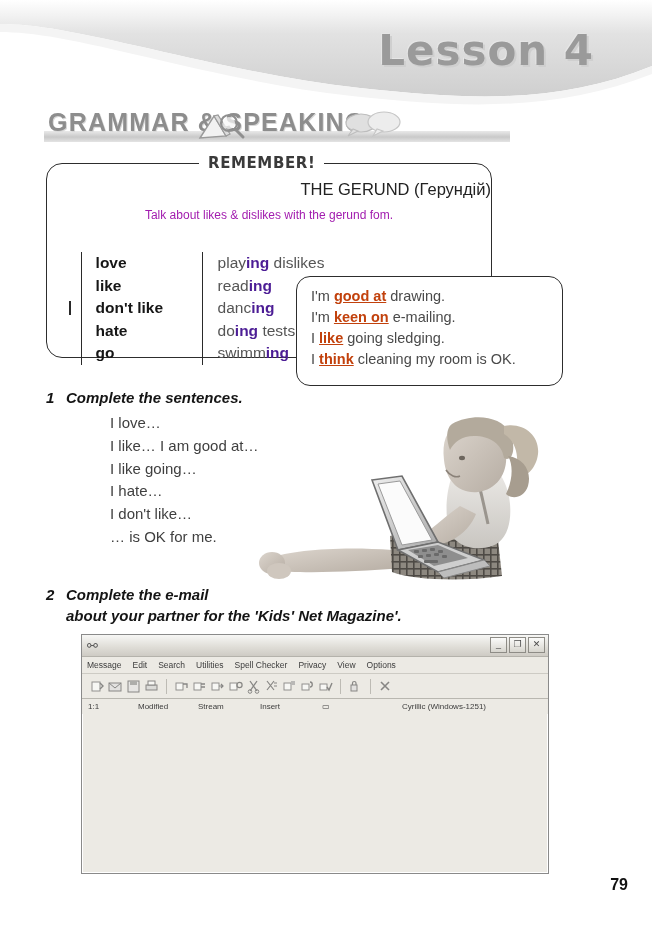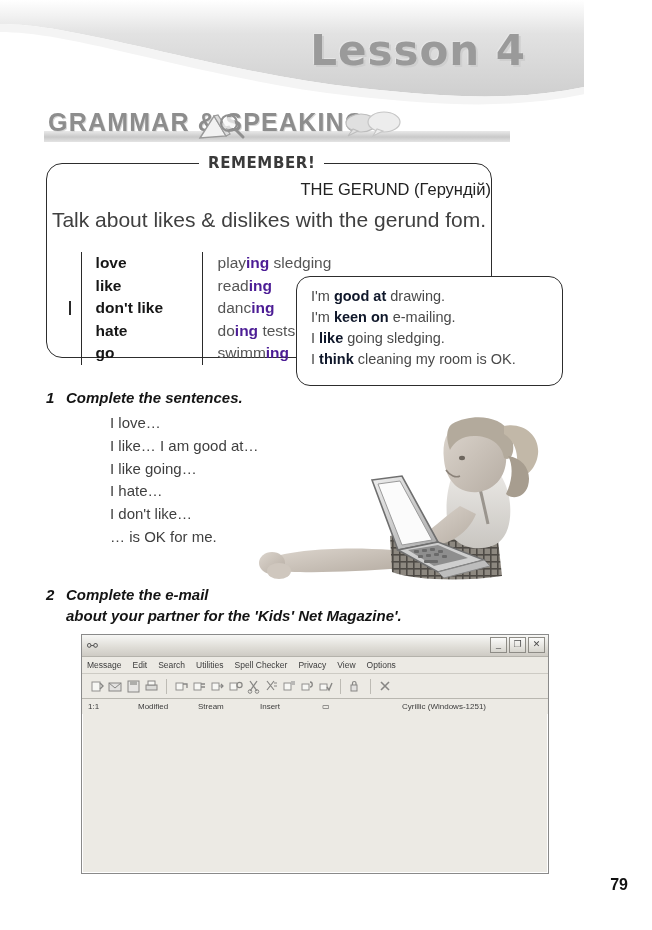--- a/index.html
+++ b/index.html
@@ -4,21 +4,21 @@
 <style>
   html,body{margin:0;padding:0;}
   body{
     width:652px;height:930px;background:#fff;
     font-family:"Liberation Sans",sans-serif;
     color:#1a1a1a;position:relative;overflow:hidden;
   }
   .page{position:absolute;inset:0;}
 
   
-  .banner{position:absolute;left:0;top:0;width:584px;height:110px;overflow:hidden;}
+  .banner{position:absolute;left:0;top:0;width:652px;height:110px;overflow:hidden;}
   .banner svg{display:block;}
   .lesson-title{
     position:absolute;right:58px;top:26px;
     font-family:"DejaVu Sans",sans-serif;
     font-weight:bold;font-size:42px;letter-spacing:1px;
     color:#9a9a9a;
     text-shadow:2px 2px 0 #cfcfcf, -1px -1px 0 #e6e6e6;
   }
 
   
@@ -47,21 +47,21 @@
     position:absolute;left:152px;top:-10px;background:#fff;padding:0 9px;
     font-family:"DejaVu Sans",sans-serif;
     font-size:15px;font-weight:bold;letter-spacing:.6px;color:#3a3a3a;
   }
   .gerund-title{
     position:absolute;left:0;right:0;top:16px;text-align:right;
     font-size:16.5px;color:#222;
   }
   .gerund-sub{
     position:absolute;left:0;right:0;top:44px;text-align:center;
-    font-size:21px;color:#404040;
+    font-size:12px;color:#a21caf;
   }
 
   .verb-table{position:absolute;left:22px;top:88px;display:flex;align-items:center;}
   .tall-bar{width:1.6px;background:#2a2a2a;margin-right:10px;align-self:center;height:14px;}
   .col-verbs{
     border-left:1.6px solid #2a2a2a;
     padding-left:14px;width:106px;
   }
   .col-gerunds{
     border-left:1.6px solid #2a2a2a;
@@ -73,21 +73,21 @@
 
   
   .example-box{
     position:absolute;left:296px;top:276px;width:265px;height:108px;
     border:1.6px solid #2d2d2d;border-radius:14px;background:#fff;z-index:4;
   }
   .example-box .line{
     font-size:14.5px;color:#4a4a4a;line-height:21px;padding-left:14px;
   }
   .example-box .line:first-child{padding-top:9px;}
-  .example-box b{color:#0f172a;}
+  .example-box b{color:#c2410c;text-decoration:underline;}
 
   
   .ex{position:absolute;font-style:italic;font-weight:bold;font-size:15px;color:#141414;}
   .ex-num{position:absolute;font-style:italic;font-weight:bold;font-size:15px;color:#141414;}
 
   .ex1-num{left:46px;top:389px;}
   .ex1-title{left:66px;top:389px;}
   .ex1-lines{position:absolute;left:110px;top:412px;}
   .ex1-lines div{font-size:15px;line-height:22.8px;color:#3f3f3f;}
 
@@ -213,21 +213,21 @@
     <div class="verb-table">
       <div class="tall-bar"></div>
       <div class="col-verbs">
         <div>love</div>
         <div>like</div>
         <div>don't like</div>
         <div>hate</div>
         <div>go</div>
       </div>
       <div class="col-gerunds">
-        <div><span>play</span><span class="ing">ing</span><span> sledging</span></div>
+        <div><span>play</span><span class="ing">ing</span><span> dislikes</span></div>
         <div><span>read</span><span class="ing">ing</span><span></span></div>
         <div><span>danc</span><span class="ing">ing</span><span></span></div>
         <div><span>do</span><span class="ing">ing</span><span> tests</span></div>
         <div><span>swimm</span><span class="ing">ing</span><span></span></div>
       </div>
     </div>
   </div>
 
   <div class="example-box">
     <div class="line"><span>I'm </span><b>good at</b><span> drawing.</span></div>

